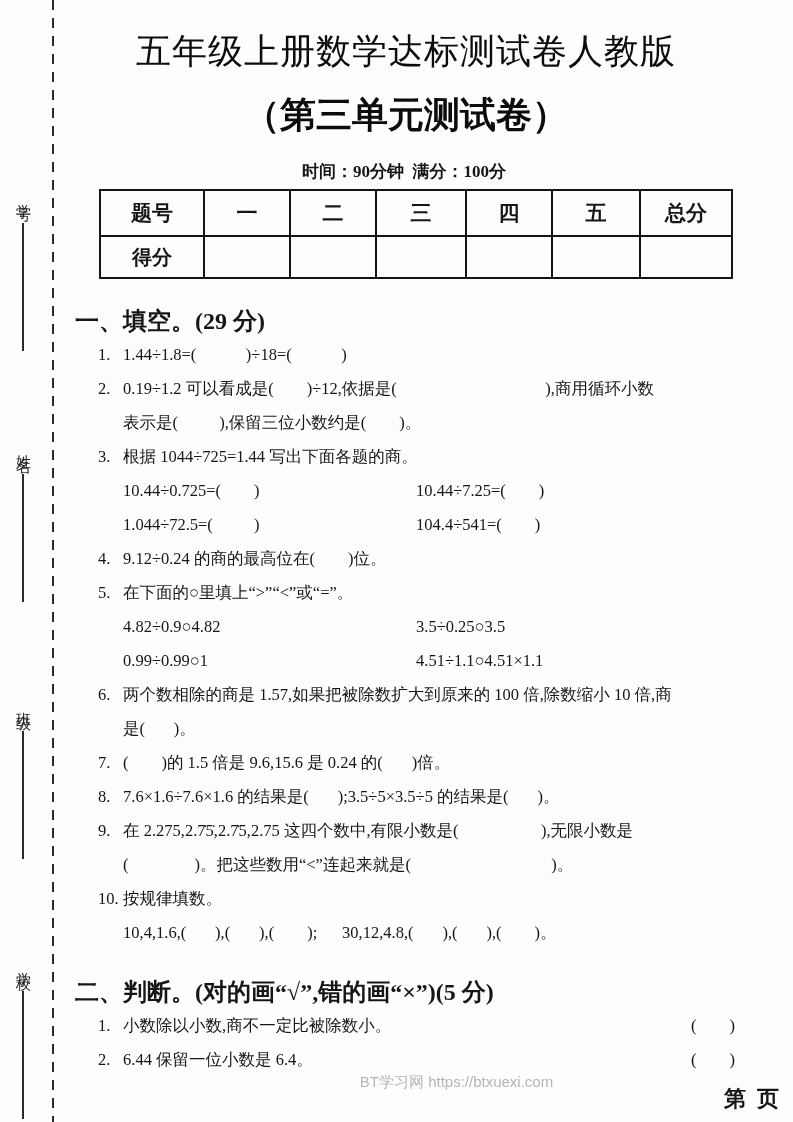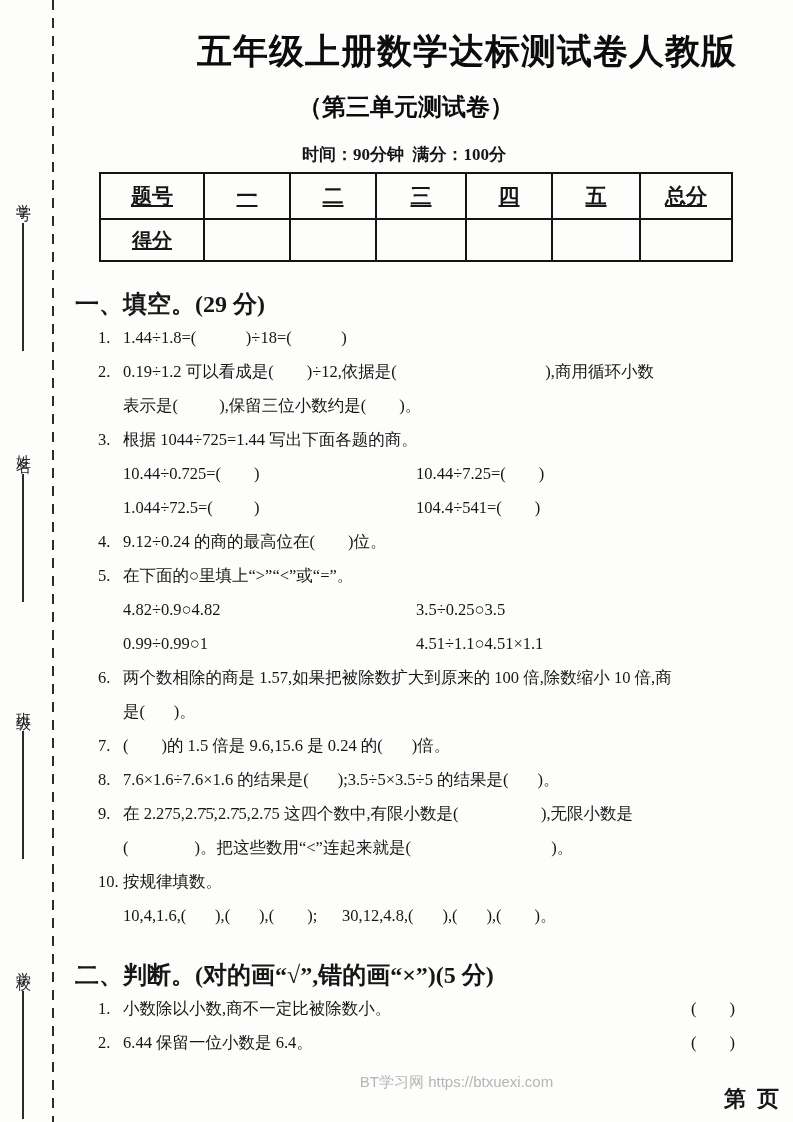--- a/index.html
+++ b/index.html
@@ -24,37 +24,37 @@
   .mlabel-text {
     writing-mode:vertical-lr; text-orientation:upright;
     font-size:15px; letter-spacing:4px; color:#222;
   }
   .mlabel-line { width:1.5px; height:128px; background:#2b2b2b; margin-top:4px; }
 
   
   .main { position:absolute; left:75px; top:0; width:662px; }
 
   .page-title {
-    margin-top:28px; text-align:right;
+    margin-top:28px; text-align:center;
     font-family:"Liberation Sans","DejaVu Sans",sans-serif;
-    font-size:35px; font-weight:bold; letter-spacing:1px; color:#0c0c0c;
+    font-size:35px; font-weight:normal; letter-spacing:1px; color:#0c0c0c;
   }
   .page-subtitle {
     margin-top:16px; text-align:center;
     font-family:"Liberation Sans","DejaVu Sans",sans-serif;
-    font-size:24px; font-weight:bold; color:#0c0c0c;
+    font-size:36px; font-weight:bold; color:#0c0c0c;
   }
   .meta {
     margin-top:20px; text-align:center; padding-right:4px;
     font-size:17px; font-weight:bold; white-space:pre;
   }
 
   table.score {
     margin:6px 3px 0 24px; border-collapse:collapse;
-    font-size:21px; font-weight:bold; text-align:center;text-decoration:underline;
+    font-size:21px; font-weight:bold; text-align:center;
   }
   table.score th, table.score td { border:2px solid #141414; }
   table.score tr.hdr  td, table.score tr.hdr  th { height:46px; }
   table.score tr.body td, table.score tr.body th { height:42px; font-size:20px; }
 
   .section-heading {
     margin-top:25px; font-size:24px; font-weight:bold;
     line-height:34px; white-space:pre-wrap;
   }
   .question { position:relative; padding-left:48px; }

